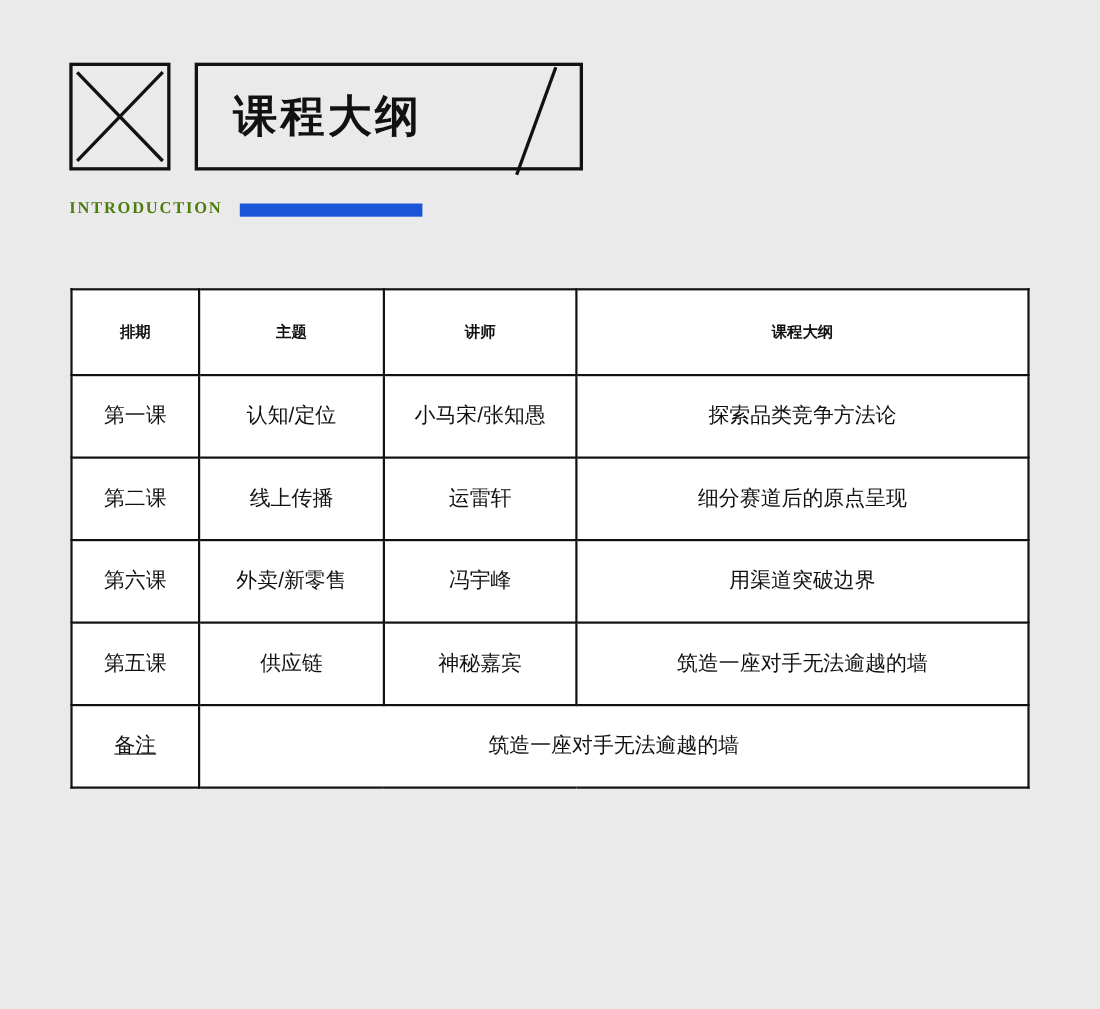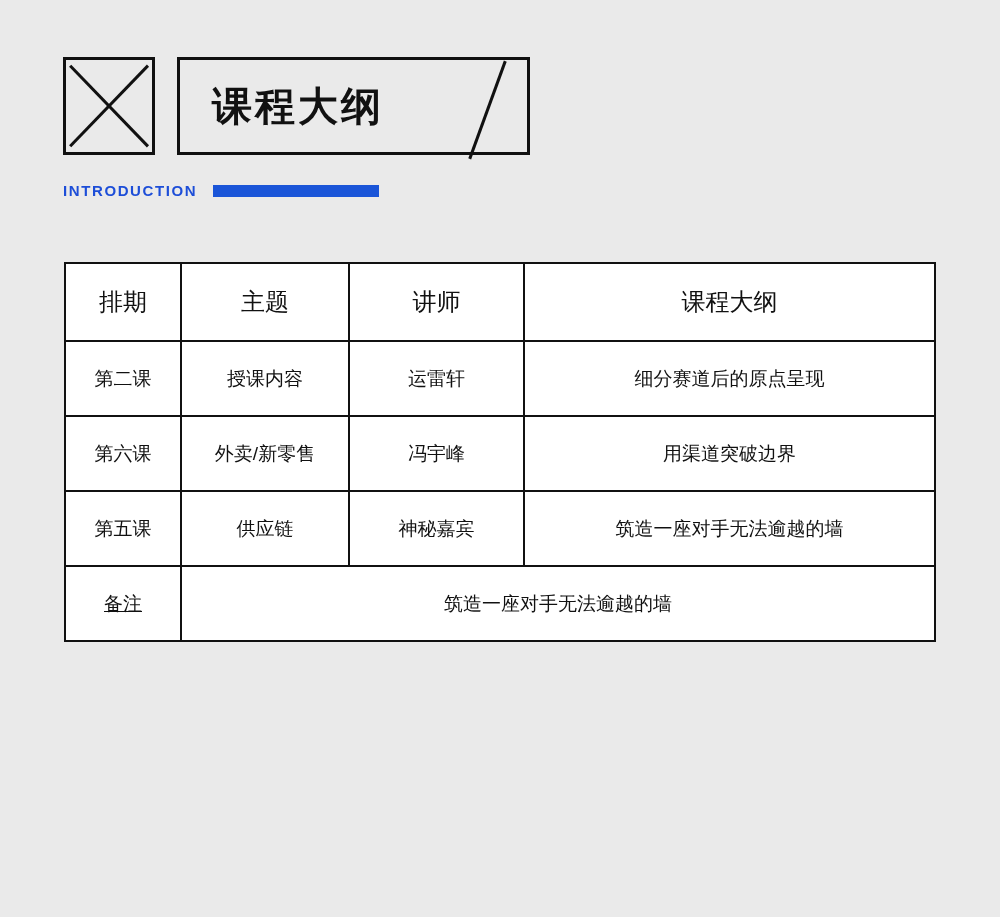--- a/index.html
+++ b/index.html
@@ -93,21 +93,22 @@
     position: absolute;
     left: 63px;
     top: 182px;
     display: flex;
     align-items: center;
   }
   .subtitle-text {
     font-size: 15px;
     font-weight: bold;
     letter-spacing: 1.6px;
-    color: #1d4ed8;
+    color: #4d7c0f;
+    font-family: Liberation Serif, serif;
   }
   .subtitle-bar {
     margin-left: 16px;
     width: 166px;
     height: 12px;
     background: #1a55d8;
   }
 
   
   .table-wrap {
@@ -127,22 +128,22 @@
     border: 2px solid #111;
     text-align: center;
     vertical-align: middle;
     font-size: 19px;
     color: #111;
     font-weight: normal;
     padding: 0;
   }
   table.outline thead th {
     height: 76px;
-    font-weight: normal;
-    font-size: 24px;
+    font-weight: bold;
+    font-size: 14px;
   }
   table.outline tbody td {
     height: 73px;
     line-height: 1.35;
   }
   .col-1 { width: 114px; }
   .col-2 { width: 166px; }
   .col-3 { width: 173px; }
   .col-4 { width: auto; }
 
@@ -179,22 +180,28 @@
       <thead>
         <tr>
           <th class="col-1">排期</th>
           <th class="col-2">主题</th>
           <th class="col-3">讲师</th>
           <th class="col-4">课程大纲</th>
         </tr>
       </thead>
       <tbody>
         <tr>
+          <td>第一课</td>
+          <td>认知/定位</td>
+          <td>小马宋/张知愚</td>
+          <td>探索品类竞争方法论</td>
+        </tr>
+        <tr>
           <td>第二课</td>
-          <td>授课内容</td>
+          <td>线上传播</td>
           <td>运雷轩</td>
           <td>细分赛道后的原点呈现</td>
         </tr>
         <tr>
           <td>第六课</td>
           <td>外卖/新零售</td>
           <td>冯宇峰</td>
           <td>用渠道突破边界</td>
         </tr>
         <tr>

